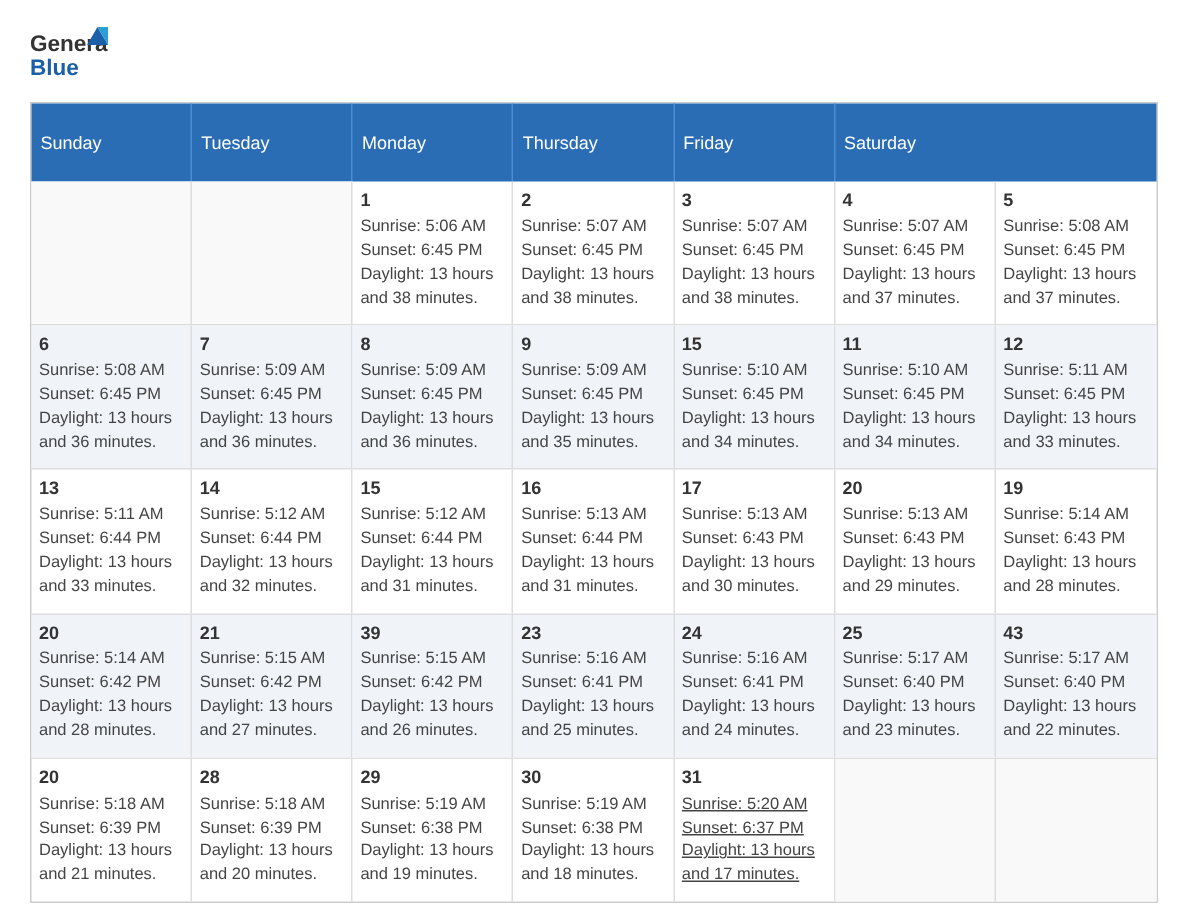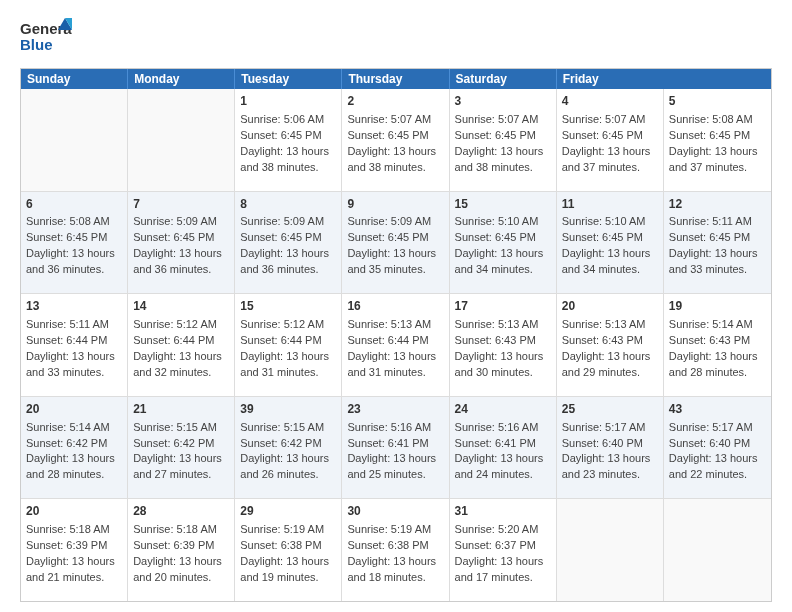--- a/index.html
+++ b/index.html
@@ -49,22 +49,22 @@
       border: 1px solid #ccc;
     }
     .cal-header {
       display: grid;
       grid-template-columns: repeat(7, 1fr);
       background: #2a6db5;
     }
     .cal-header-cell {
       color: #fff;
       font-size: 12px;
-      font-weight: bold;
-      padding: 3px 6px;
+      font-weight: normal;
+      padding: 19px 6px;
       text-align: left;
       border-right: 1px solid #4a8dd5;
     }
     .cal-header-cell:last-child { border-right: none; }
     .cal-body {
       flex: 1;
       display: flex;
       flex-direction: column;
     }
     .cal-row {
@@ -113,25 +113,25 @@
 </div>
     <div class="title-block">
       <h1></h1>
       <h2></h2>
     </div>
   </div>
 
   <div class="calendar">
     <div class="cal-header">
     <div class="cal-header-cell">Sunday</div>
+        <div class="cal-header-cell">Tuesday</div>
         <div class="cal-header-cell">Monday</div>
-        <div class="cal-header-cell">Tuesday</div>
         <div class="cal-header-cell">Thursday</div>
+        <div class="cal-header-cell">Friday</div>
         <div class="cal-header-cell">Saturday</div>
-        <div class="cal-header-cell">Friday</div>
       </div>
     <div class="cal-body">
     <div class="cal-row">
           <div class="cal-cell empty"></div>
           <div class="cal-cell empty"></div>
           <div class="cal-cell">
             <span class="day-num">1</span>
             <div class="cell-info" style="white-space: pre-line;">Sunrise: 5:06 AM
 Sunset: 6:45 PM
 Daylight: 13 hours and 38 minutes.</div>
@@ -313,21 +313,21 @@
 Daylight: 13 hours and 19 minutes.</div>
           </div>
           <div class="cal-cell">
             <span class="day-num">30</span>
             <div class="cell-info" style="white-space: pre-line;">Sunrise: 5:19 AM
 Sunset: 6:38 PM
 Daylight: 13 hours and 18 minutes.</div>
           </div>
           <div class="cal-cell">
             <span class="day-num">31</span>
-            <div class="cell-info" style="white-space: pre-line;">Sunrise: 5:20 AM
+            <div class="cell-info" style="white-space: pre-line; text-decoration: underline;">Sunrise: 5:20 AM
 Sunset: 6:37 PM
 Daylight: 13 hours and 17 minutes.</div>
           </div>
           <div class="cal-cell empty"></div>
           <div class="cal-cell empty"></div>
         </div>
       </div>
   </div>
 </div>
 

